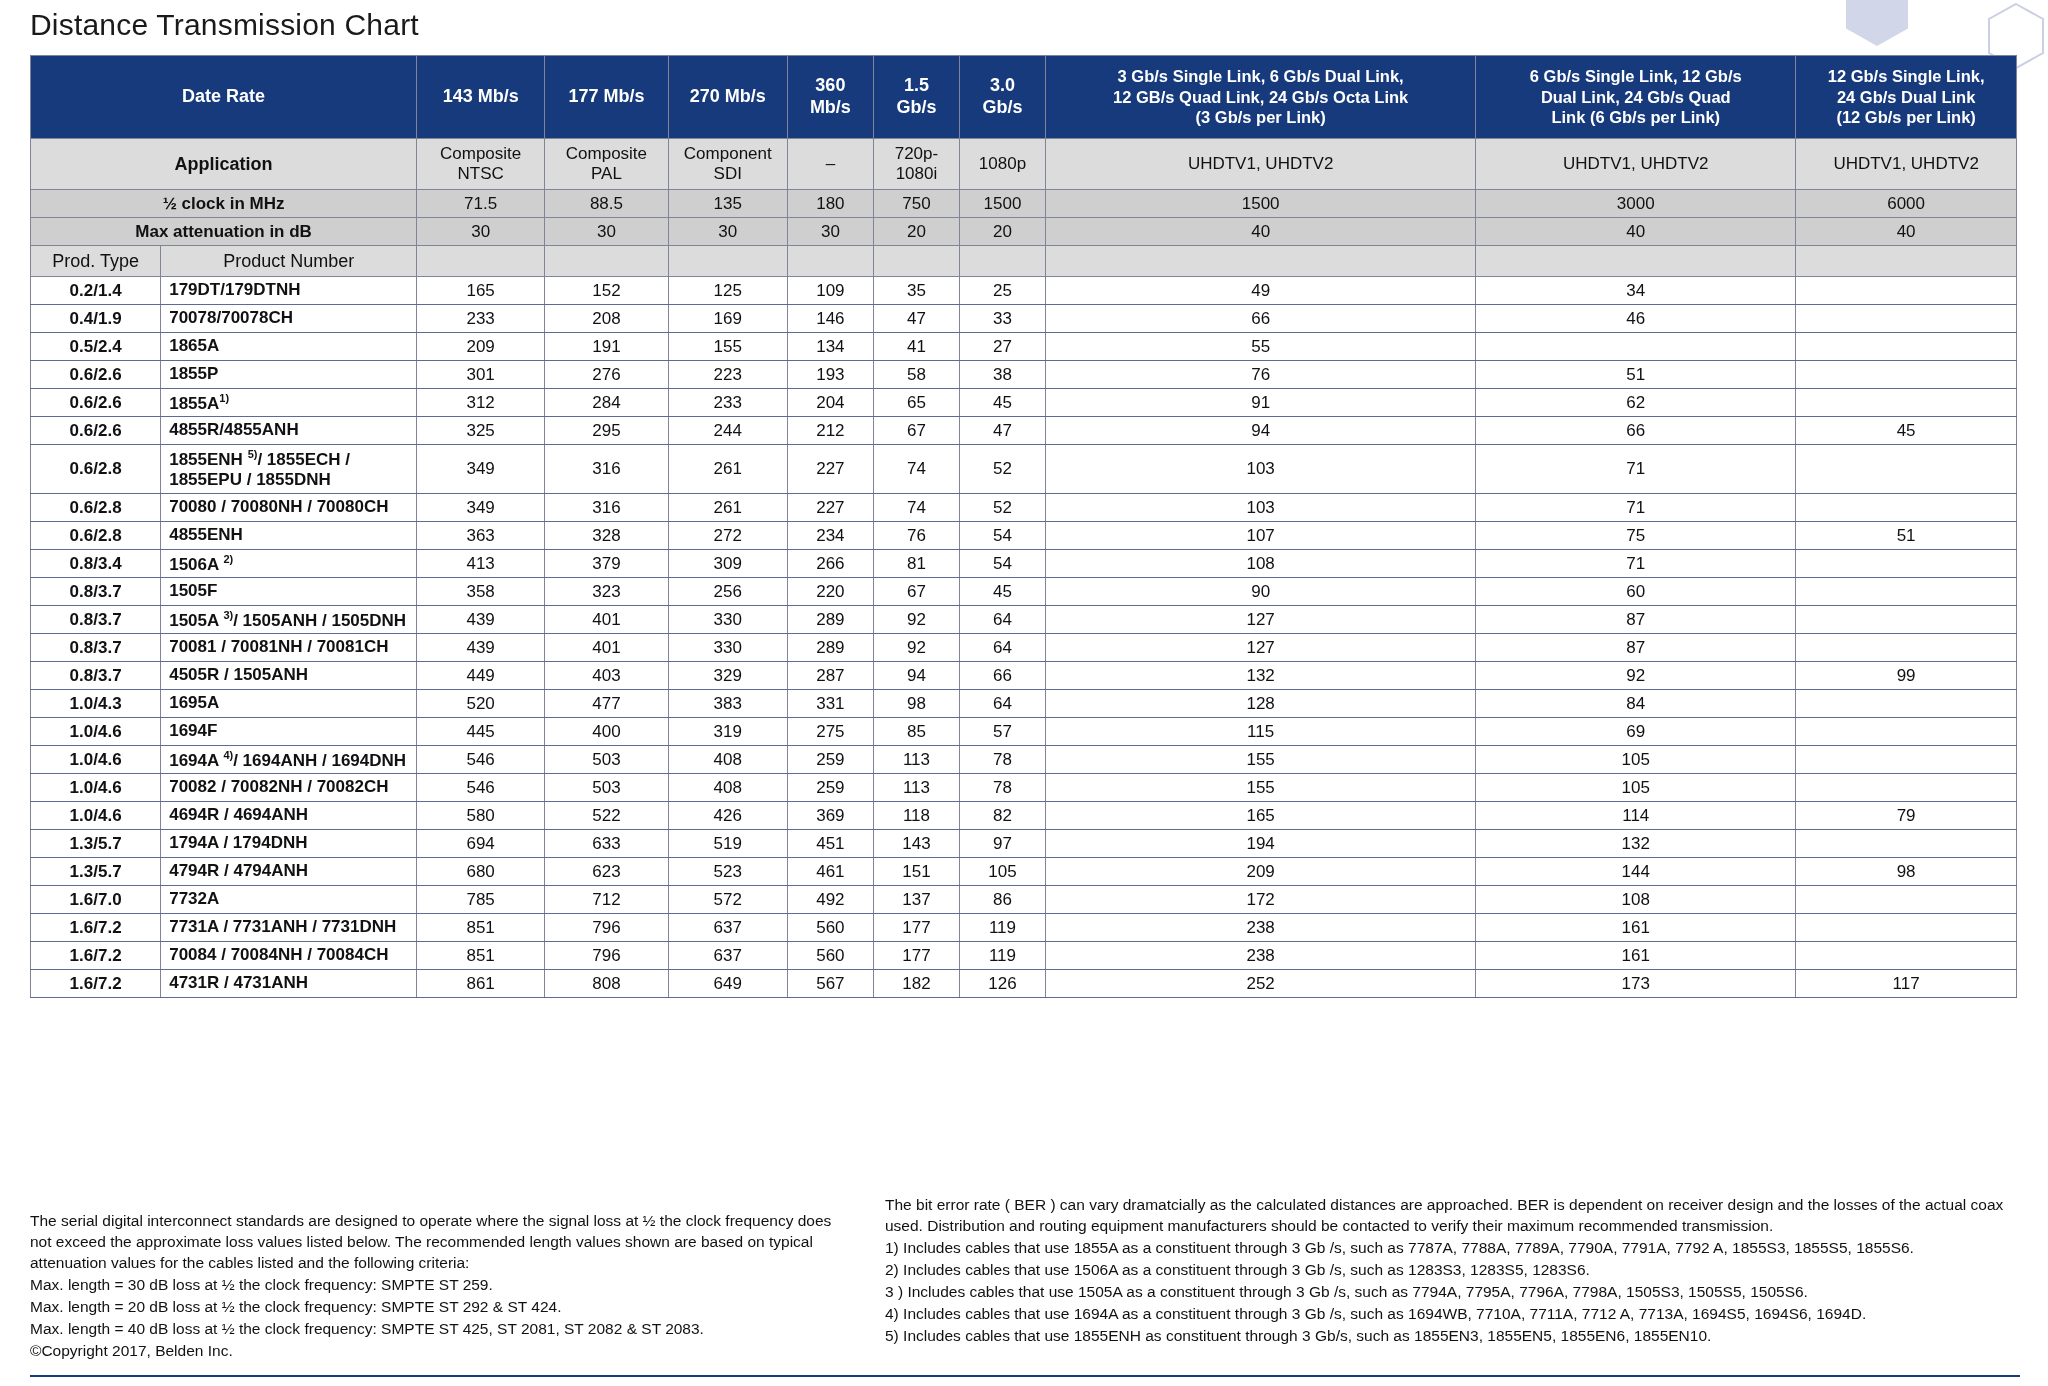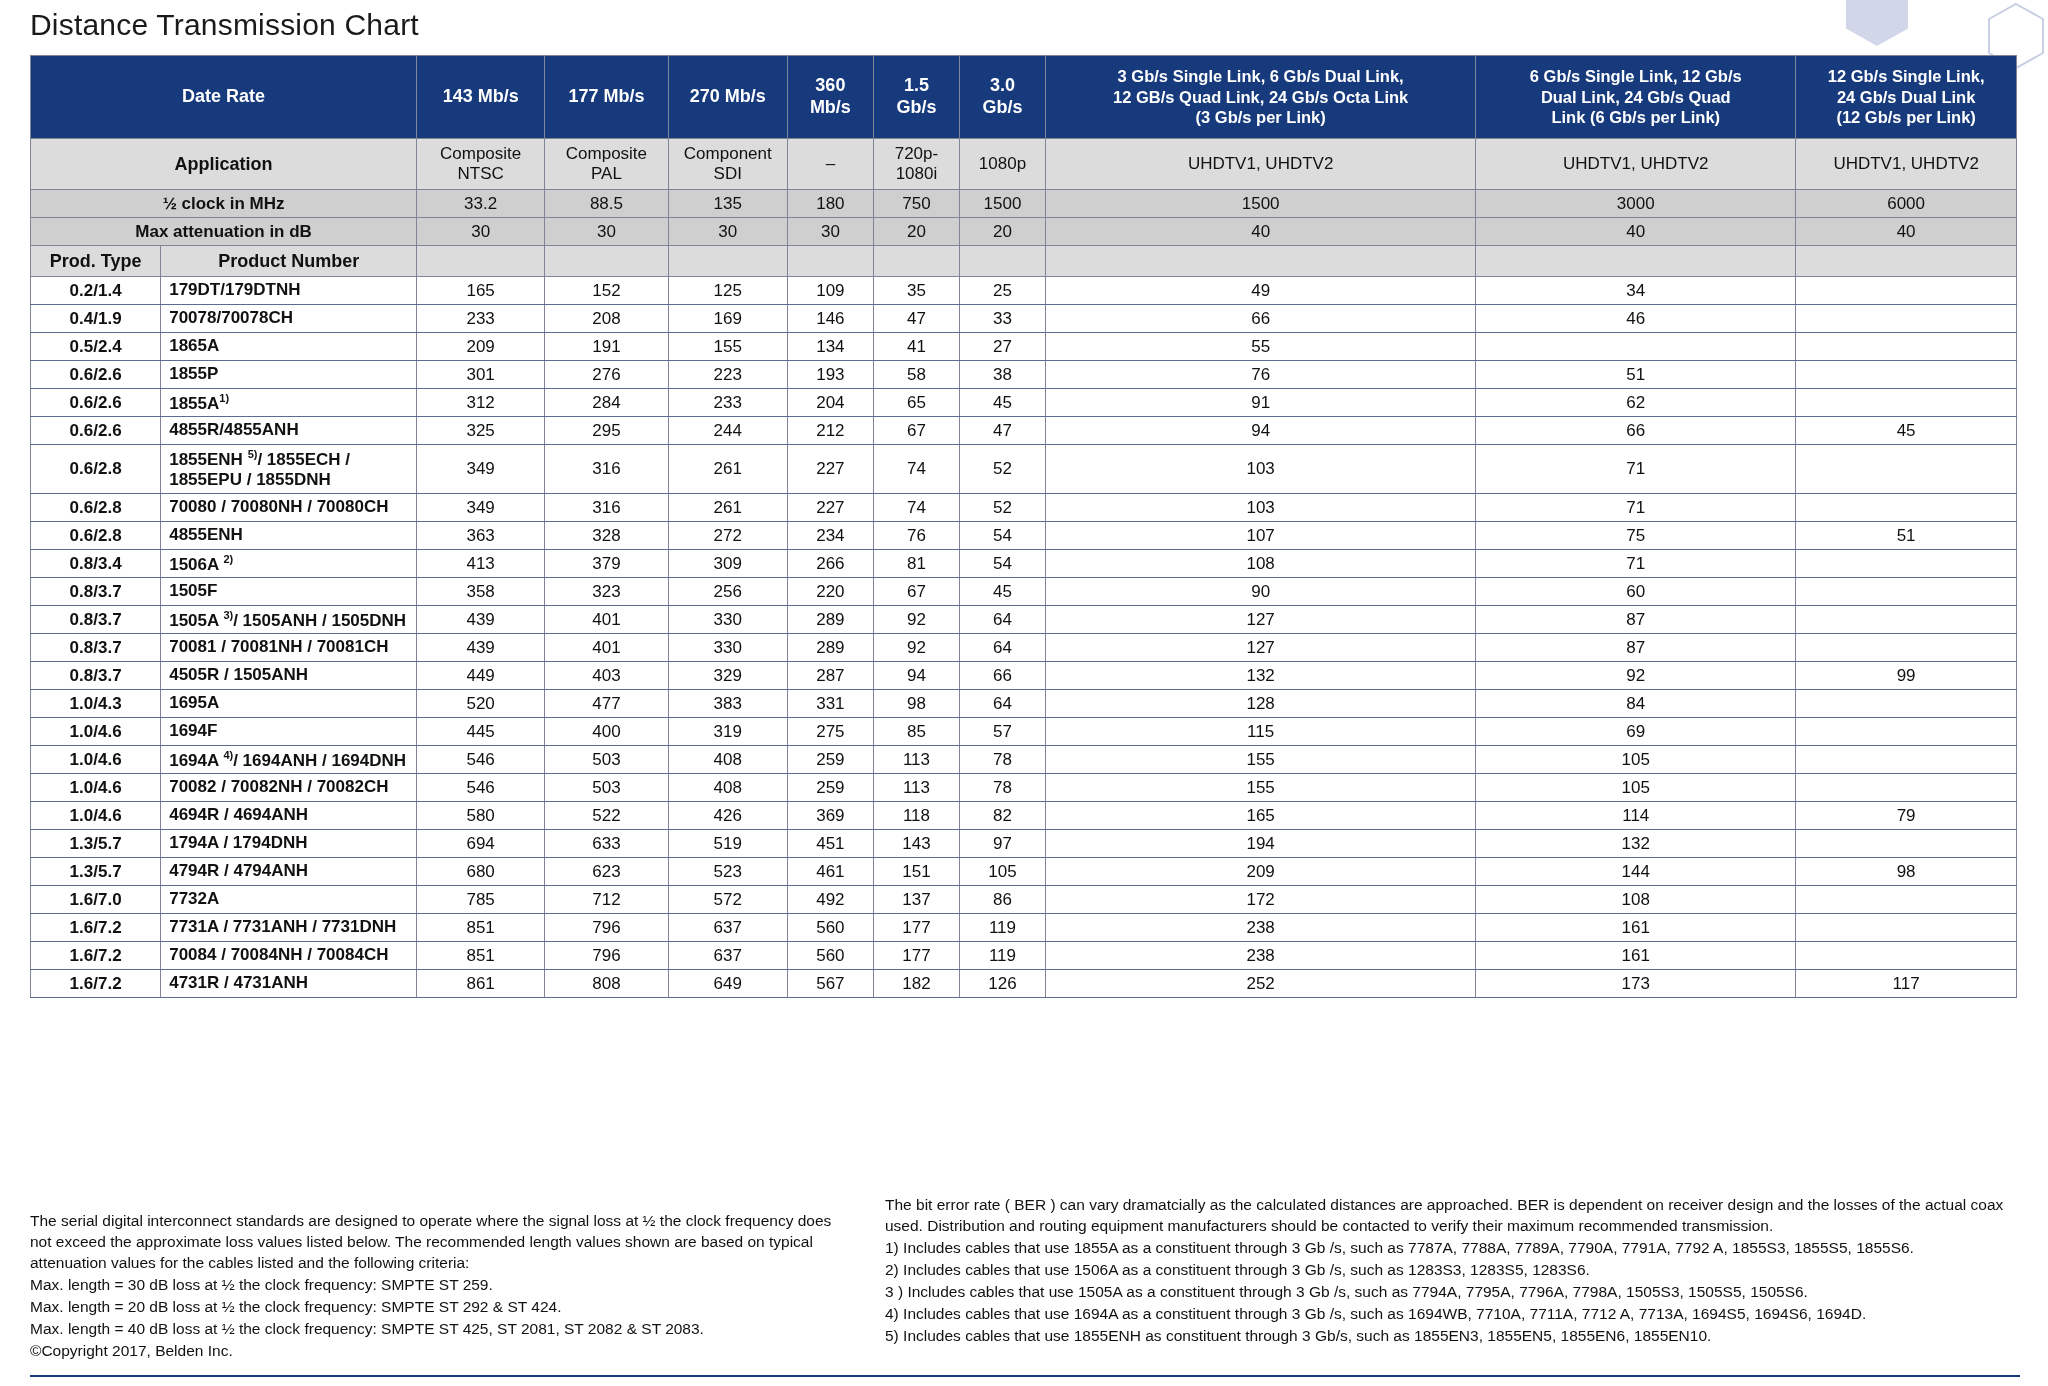--- a/index.html
+++ b/index.html
@@ -93,21 +93,21 @@
     height: 27px;
     font-size: 17px;
   }
   tr.clk td.label, tr.att td.label {
     font-weight: bold;
     text-align: center;
   }
   tr.subhdr td {
     background: #dcdcdc;
     height: 30px;
-    font-weight: bold;
+    font-weight: normal;
     font-size: 18px;
   }
   tr.subhdr td.empty {
     background: #dcdcdc;
   }
 
   tbody.data td {
     border-left: 1px solid #7f8596;
     border-right: 1px solid #7f8596;
     border-top: 0;
@@ -216,21 +216,21 @@
         <td class="nl"><span class="nl">Component<br>SDI</span></td>
         <td class="nl"><span class="nl">–</span></td>
         <td class="nl"><span class="nl">720p-<br>1080i</span></td>
         <td class="nl"><span class="nl">1080p</span></td>
         <td><span>UHDTV1, UHDTV2</span></td>
         <td><span>UHDTV1, UHDTV2</span></td>
         <td><span>UHDTV1, UHDTV2</span></td>
       </tr>
       <tr class="clk">
         <td class="label" colspan="2">½ clock in MHz</td>
-        <td>33.2</td>
+        <td>71.5</td>
         <td>88.5</td>
         <td>135</td>
         <td>180</td>
         <td>750</td>
         <td>1500</td>
         <td>1500</td>
         <td>3000</td>
         <td>6000</td>
       </tr>
       <tr class="att">

